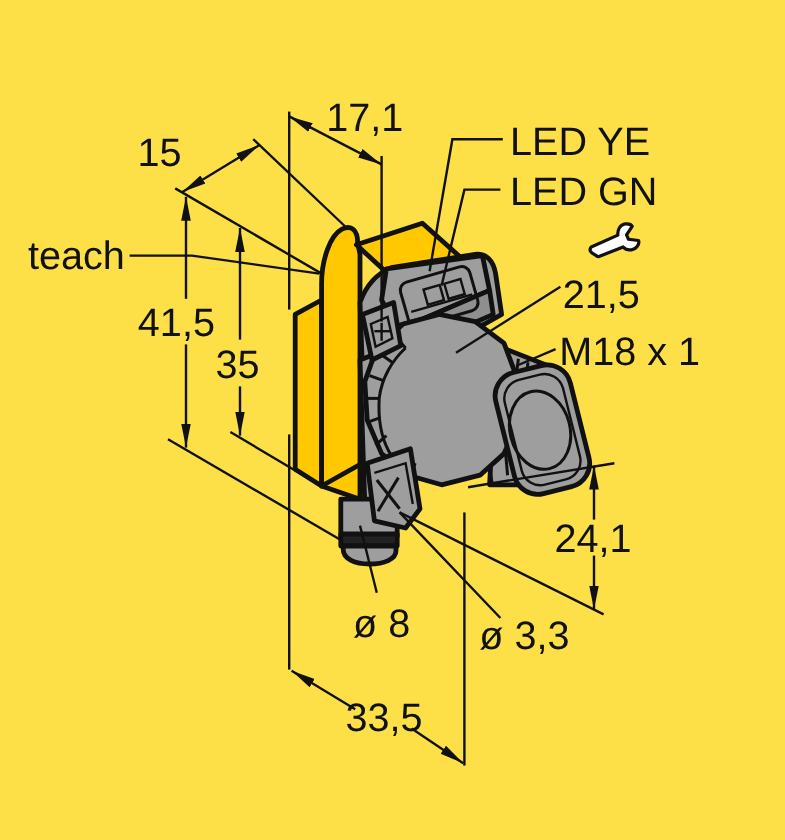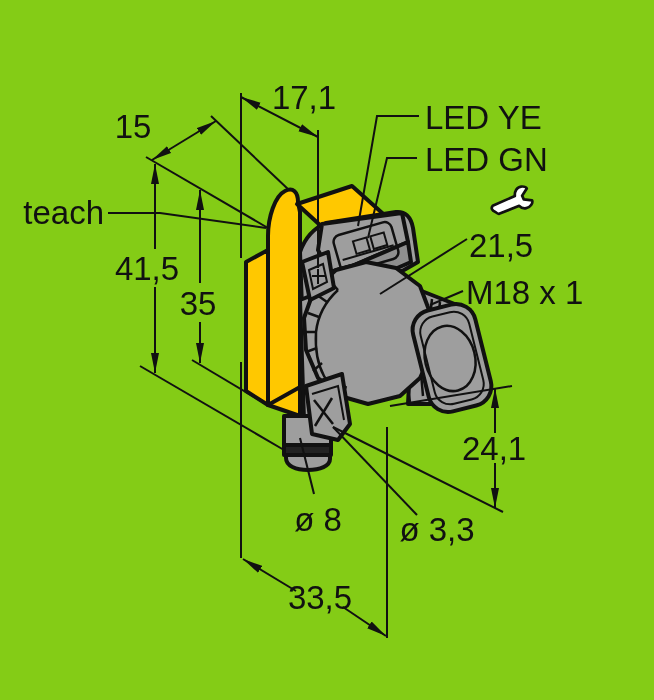--- a/index.html
+++ b/index.html
@@ -1,16 +1,16 @@
 <!DOCTYPE html>
 <html><head>
 <meta charset="utf-8">
 <style>
   html,body{margin:0;padding:0;background:#ffffff;}
-  .stage{position:relative;width:654px;height:700px;background:#84cc16;overflow:hidden;
+  .stage{position:relative;width:654px;height:700px;background:#fde047;overflow:hidden;
          font-family:"Liberation Sans", sans-serif;}
   svg{position:absolute;left:0;top:0;}
   text{fill:#111;font-family:"Liberation Sans", sans-serif;font-size:33px;}
   .dim   {stroke:#111;stroke-width:2;fill:none;}
   .lead  {stroke:#111;stroke-width:2;fill:none;}
   .out   {stroke:#111;stroke-width:4;stroke-linejoin:round;stroke-linecap:round;}
   .thin  {stroke:#111;stroke-width:2.5;stroke-linejoin:round;fill:none;}
   .hair  {stroke:#111;stroke-width:2;fill:none;}
 </style>
 </head>

